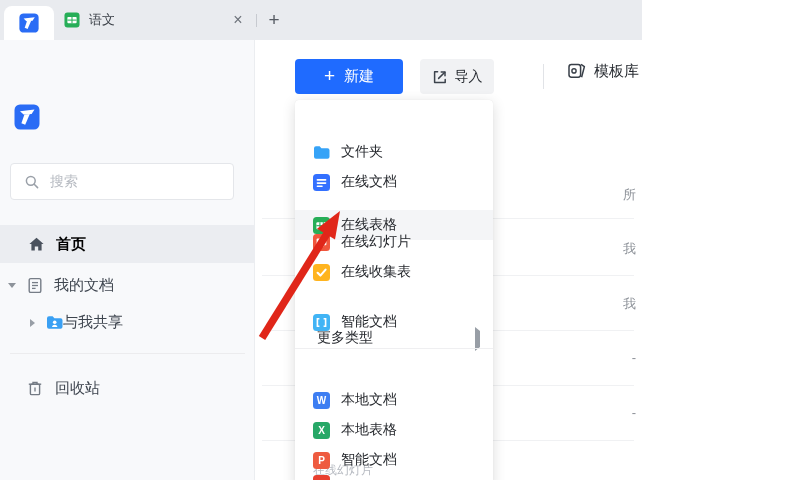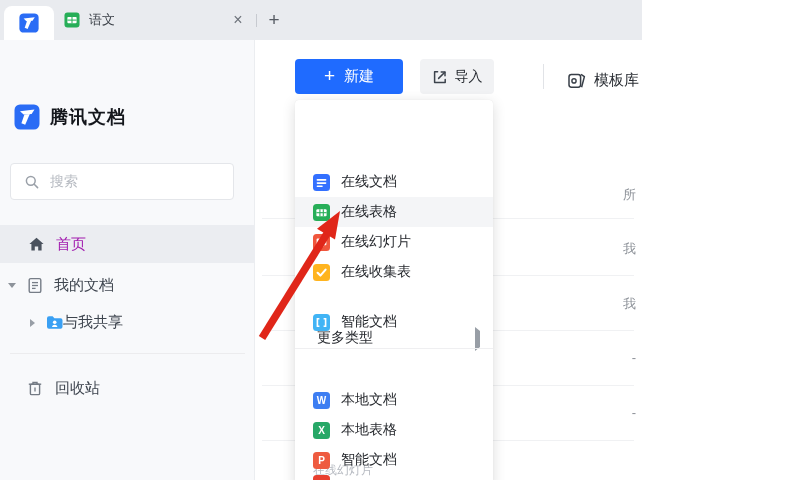--- a/index.html
+++ b/index.html
@@ -24,21 +24,21 @@
   .sidebar { position:absolute; left:0; top:40px; width:255px; height:440px; background:#f8f9fb;
              border-right:1px solid #ebedf0; }
   .brand { position:absolute; left:14px; top:64px; display:flex; align-items:center; gap:10px; }
   .brand-text { font-size:18px; font-weight:bold; color:#14171c; letter-spacing:1px; }
   .search { position:absolute; left:10px; top:123px; width:224px; height:37px; background:#fff;
             border:1px solid #e4e6ea; border-radius:4px; display:flex; align-items:center;
             padding-left:13px; gap:10px; }
   .search-ph { font-size:14px; color:#b7bbc2; }
   .nav-row { position:absolute; left:0; width:255px; display:flex; align-items:center; }
   .nav-home { top:185px; height:38px; background:#ebedf1; }
-  .nav-home .nav-label { font-weight:normal; color:#a21caf; }
+  .nav-home .nav-label { font-weight:bold; color:#000000; }
   .nav-label { font-size:15px; color:#3e454f; }
   .nav-mydocs { top:227px; height:37px; }
   .nav-shared { top:264px; height:37px; }
   .nav-trash  { top:330px; height:37px; }
   .icon-slot { display:flex; align-items:center; justify-content:center; }
   .caret-down { width:0; height:0; border-left:4px solid transparent; border-right:4px solid transparent;
                 border-top:5px solid #8d939b; }
   .caret-right { width:0; height:0; border-top:4px solid transparent; border-bottom:4px solid transparent;
                  border-left:5px solid #989ea6; }
   .side-div { position:absolute; left:10px; top:313px; width:235px; height:1px; background:#ececee; }
@@ -46,38 +46,38 @@
   
   .btn-new { position:absolute; left:295px; top:59px; width:108px; height:35px; background:#1f6bff;
              border-radius:4px; display:flex; align-items:center; justify-content:center; gap:9px;
              color:#fff; cursor:pointer; }
   .btn-new .plus { font-size:19px; font-weight:400; line-height:1; margin-top:-2px; }
   .btn-new .lbl { font-size:15px; }
   .btn-import { position:absolute; left:420px; top:59px; width:74px; height:35px; background:#f1f2f4;
                 border-radius:4px; display:flex; align-items:center; justify-content:center; gap:7px; }
   .btn-import .lbl { font-size:14px; color:#272b31; }
   .tool-sep { position:absolute; left:543px; top:64px; width:1px; height:25px; background:#e1e3e7; }
-  .tool-item { position:absolute; top:62px; height:28px; display:flex; align-items:flex-end; gap:8px; }
+  .tool-item { position:absolute; top:62px; height:28px; display:flex; align-items:flex-start; gap:8px; }
   .tool-item .lbl { font-size:15px; color:#272b31; }
   .tool-template { left:567px; }
   .tool-toolbox { left:673px; }
 
   
   .row-line { position:absolute; height:1px; background:#f0f1f3; left:262px; right:8px; }
   .owner-cell { position:absolute; right:6px; font-size:13px; color:#8b9097; text-align:right; }
 
   
   .panel { position:absolute; left:295px; top:100px; width:198px; height:392px; background:#fff;
            border-radius:4px; box-shadow:0 3px 14px rgba(0,0,0,.14), 0 0 1px rgba(0,0,0,.1); z-index:40; }
   .p-label { position:absolute; left:18px; font-size:12px; color:#b6bac1; }
   .p-label1 { top:113px; }
   .p-label2 { top:362px; }
   .p-item { position:absolute; left:0; width:198px; height:30px; display:flex; align-items:center;
             padding-left:18px; gap:11px; font-size:14px; color:#26292e; cursor:pointer; }
-  .p-item.hover { background:#f4f5f7; }
+  .p-item.hover { background:#f4f5f7;margin-top:13px; }
   .p-chevron { position:absolute; right:13px; }
   .p-div { position:absolute; left:0; top:248px; width:198px; height:1px; background:#efeff1; }
   .mi { width:17px; height:17px; border-radius:3.5px; display:flex; align-items:center;
         justify-content:center; flex:0 0 17px; }
   .mi-letter { color:#fff; font-size:10px; font-weight:bold; }
   .partial-icon { position:absolute; left:18px; top:375px; width:17px; height:14px;
                   border-radius:3.5px 3.5px 0 0; background:#e8402f; }
 
   
   .arrow-svg { position:absolute; left:250px; top:200px; z-index:60; pointer-events:none; }
@@ -115,21 +115,20 @@
 
   <div class="sidebar">
     <div class="brand">
       <span class="icon-slot">
         <svg width="26" height="26" viewBox="0 0 26 26">
           <rect x="0.5" y="0.5" width="25" height="25" rx="5.5" fill="#2a6cf5"></rect>
           <path d="M6 7.2 L20.5 5.4 L17.6 10 L9.6 10.6 Z" fill="#fff"></path>
           <path d="M10.4 10.5 L15.8 10 L11.2 20.8 L7.4 19.2 Z" fill="#fff"></path>
         </svg>
       </span>
-      <span class="brand-text">腾讯文档</span>
     </div>
 
     <div class="search">
       <span class="icon-slot">
         <svg width="16" height="16" viewBox="0 0 16 16">
           <circle cx="6.8" cy="6.8" r="4.4" fill="none" stroke="#9aa0a8" stroke-width="1.5"></circle>
           <line x1="10.2" y1="10.2" x2="13.6" y2="13.6" stroke="#9aa0a8" stroke-width="1.5" stroke-linecap="round"></line>
         </svg>
       </span>
       <span class="search-ph">搜索</span>
@@ -237,20 +236,28 @@
 
   <div class="owner-cell" style="top:186px;">所</div>
   <div class="owner-cell" style="top:240px;">我</div>
   <div class="owner-cell" style="top:295px;">我</div>
   <div class="owner-cell" style="top:350px;">-</div>
   <div class="owner-cell" style="top:405px;">-</div>
 
   <div class="panel">
     <div class="p-label p-label1">在线文档</div>
 
+    <div class="p-item" style="top:37px;">
+      <span class="mi">
+        <svg width="17" height="15" viewBox="0 0 17 15">
+          <path d="M1 3.2 a2 2 0 0 1 2-2 h3.6 l1.8 2 h6.1 a2 2 0 0 1 2 2 v6.6 a2 2 0 0 1 -2 2 H3 a2 2 0 0 1 -2 -2 Z" fill="#36a3f7"></path>
+        </svg>
+      </span>
+      <span>文件夹</span>
+    </div>
 
     <div class="p-item" style="top:67px;">
       <span class="mi" style="background:#3370ff;">
         <svg width="17" height="17" viewBox="0 0 17 17">
           <rect x="3.6" y="5" width="9.8" height="1.7" rx="0.8" fill="#fff"></rect>
           <rect x="3.6" y="8.2" width="9.8" height="1.7" rx="0.8" fill="#fff"></rect>
           <rect x="3.6" y="11.4" width="6.2" height="1.7" rx="0.8" fill="#fff"></rect>
         </svg>
       </span>
       <span>在线文档</span>

